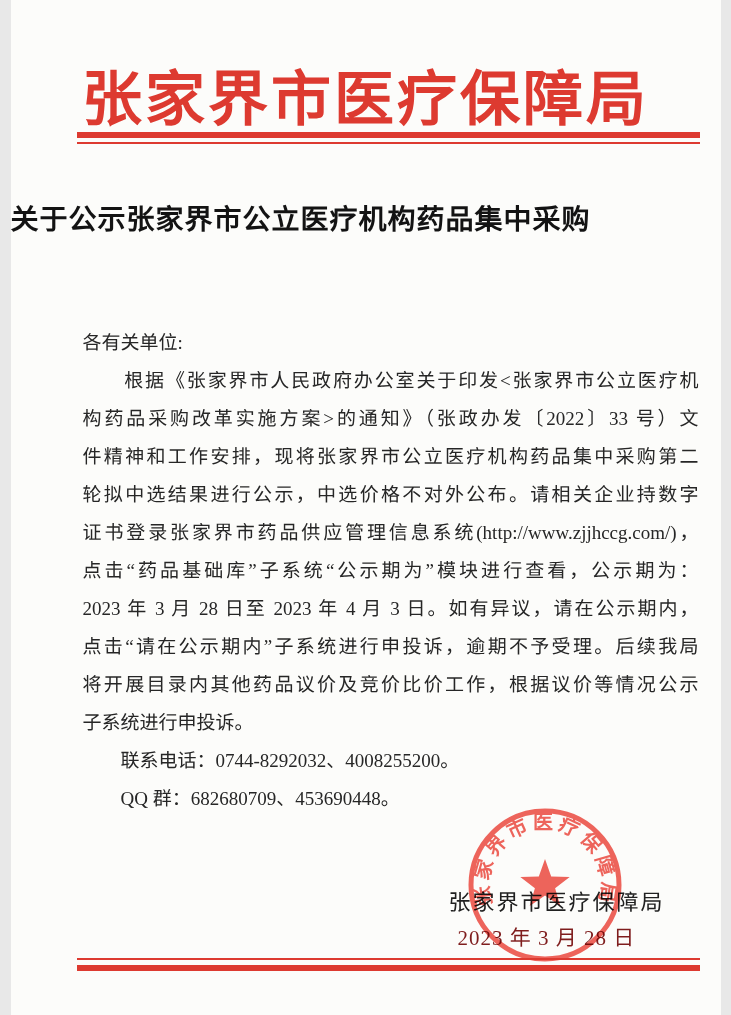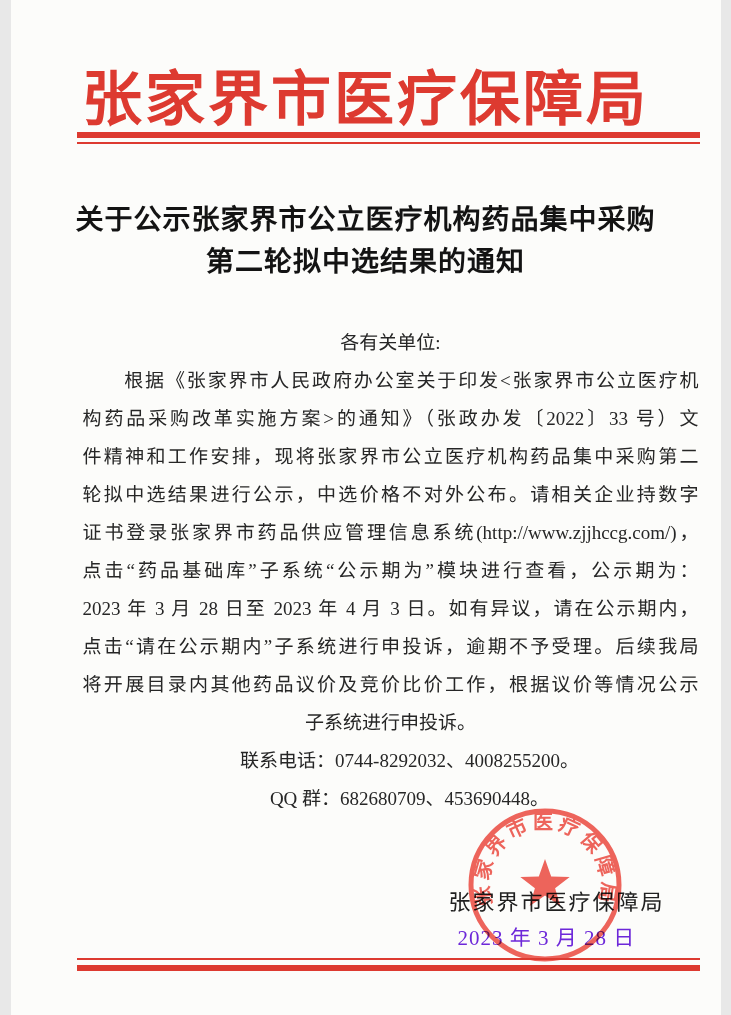--- a/index.html
+++ b/index.html
@@ -28,45 +28,45 @@
   }
   .rule{position:absolute;left:66px;width:623px;}
   .rule-header{top:132px;}
   .rule-footer{top:958px;}
   .rule .thick{height:6px;background:var(--red);}
   .rule .thin{height:2px;background:var(--red);}
   .rule-header .thin{margin-top:4px;}
   .rule-footer .thick{margin-top:5px;}
   .doc-title{
     position:absolute;top:199px;left:0;right:0;
-    text-align:center;
+    text-align:left;
     font-size:28px;font-weight:bold;
     line-height:42px;
     color:var(--title-ink);
     letter-spacing:1px;
   }
   .body-text{
     position:absolute;top:324px;left:72px;width:616px;
     font-size:19px;
     line-height:38px;
     color:var(--ink);
   }
-  .doc-line{white-space:pre-wrap;text-align:center;}
+  .doc-line{white-space:pre-wrap;}
   .doc-line.justify{
     text-align:justify;
     text-align-last:justify;
   }
   .sig-agency{
     position:absolute;top:884px;left:438px;
     font-size:22px;letter-spacing:2px;color:#202020;
     white-space:nowrap;
   }
   .sig-date{
     position:absolute;top:921px;left:447px;
-    font-size:21px;letter-spacing:1px;color:#6d28d9;
+    font-size:21px;letter-spacing:1px;color:#7f1d1d;
     white-space:nowrap;
   }
   .seal{
     position:absolute;left:452px;top:803px;
     width:164px;height:164px;
     mix-blend-mode:multiply;
     opacity:.88;
   }
 </style>
 </head>
@@ -76,21 +76,20 @@
 
   <h1 class="agency">张家界市医疗保障局</h1>
 
   <div class="rule rule-header">
     <div class="thick"></div>
     <div class="thin"></div>
   </div>
 
   <div class="doc-title">
     <div>关于公示张家界市公立医疗机构药品集中采购</div>
-    <div>第二轮拟中选结果的通知</div>
   </div>
 
   <main class="body-text">
 
       <div class="doc-line">各有关单位:</div>
 
       <div class="doc-line justify">　　根据《张家界市人民政府办公室关于印发&lt;张家界市公立医疗机</div>
 
       <div class="doc-line justify">构药品采购改革实施方案&gt;的通知》（张政办发〔2022〕33 号）文</div>
 

